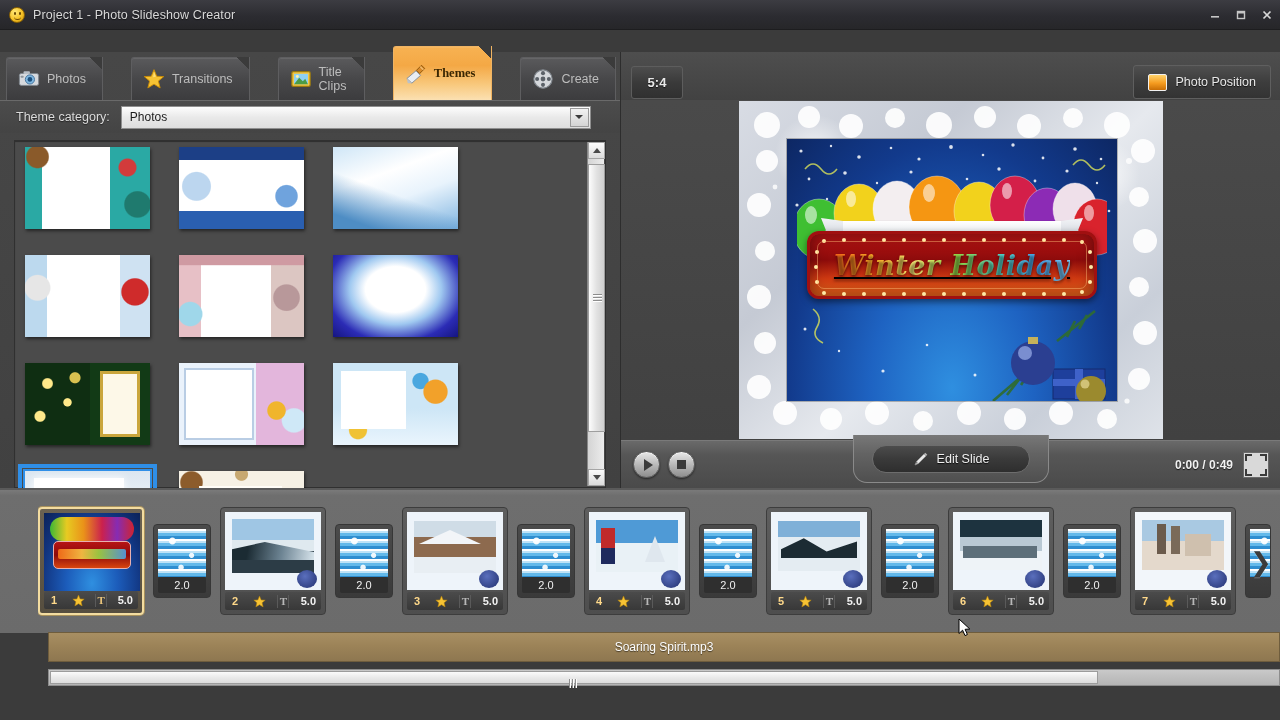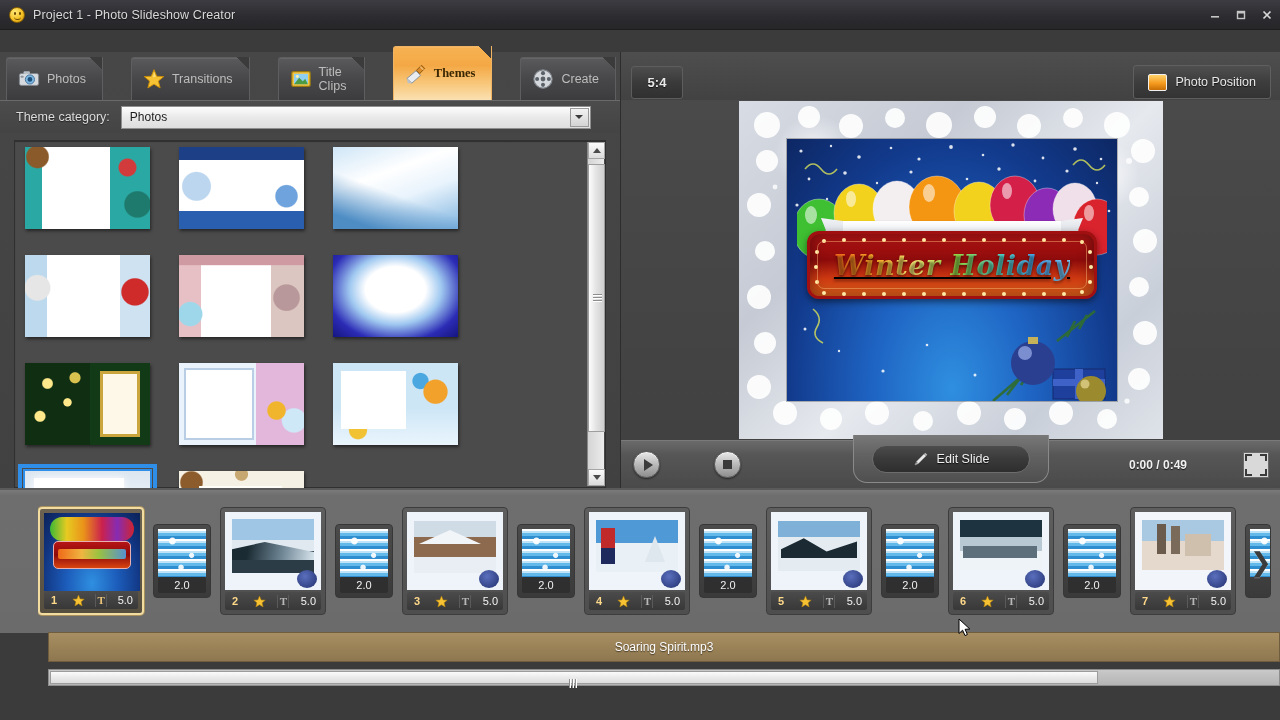--- a/index.html
+++ b/index.html
@@ -263,21 +263,21 @@
     -webkit-background-clip:text; background-clip:text; color:transparent;
     text-shadow:0 2px 3px rgba(0,0,0,.45);
     white-space:nowrap;
   }
   .ornaments { position:absolute; right:0px; bottom:-6px; width:130px; height:110px; }
 
   .pv-ctrl {
     position:absolute; left:0; bottom:0; width:660px; height:48px;
     background:linear-gradient(180deg,#6a6a6a 0%,#565656 30%,#4a4a4a 100%);
     border-top:1px solid #7a7a7a;
-    display:flex; align-items:center; padding:0 12px;gap:46px;
+    display:flex; align-items:center; padding:0 12px;
   }
   .rbtn {
     width:27px; height:27px; border-radius:50%;
     background:linear-gradient(180deg,#e9e9e9 0%,#b9b9b9 50%,#8e8e8e 100%);
     border:1px solid #5f5f5f; display:flex; align-items:center; justify-content:center;
     box-shadow:0 1px 2px rgba(0,0,0,.5), inset 0 1px 0 rgba(255,255,255,.6);
     margin-right:8px;
   }
   .rbtn .play { width:0;height:0;border-left:9px solid #3a3a3a;border-top:6px solid transparent;border-bottom:6px solid transparent; margin-left:3px;}
   .rbtn .stop { width:9px;height:9px;background:#3a3a3a; }
@@ -330,21 +330,21 @@
     background:linear-gradient(180deg,#6b6252,#564e3f);
   }
   .sc-img { width:96px; height:78px; overflow:hidden; position:relative; background:#dfe6ee; }
   .sc-bar {
     position:absolute; left:4px; right:4px; bottom:4px; height:18px;
     display:flex; align-items:center; justify-content:space-between;
     background:linear-gradient(180deg,#4b4b4b,#383838);
     border-radius:2px; padding:0 3px;
   }
   .sc-num { color:#ffd98a; font-size:11px; font-weight:bold; width:14px; text-align:center; }
-  .sc-dur { color:#f2f2f2; font-size:11px; font-weight:normal; padding-right:2px; }
+  .sc-dur { color:#f2f2f2; font-size:11px; font-weight:bold; padding-right:2px; }
   .ico-star { width:13px; height:13px; }
   .ico-T {
     width:12px; height:13px; color:#b8b8b8; font-size:11px; font-weight:bold;
     font-family:"Liberation Serif", serif; display:flex; align-items:center; justify-content:center;
     border-left:1px solid #5a5a5a; border-right:1px solid #5a5a5a;
   }
   .trans-card {
     width:58px; height:74px; flex:0 0 auto; position:relative; margin:0 9px;
     background:linear-gradient(180deg,#4b4b4b,#3a3a3a);
     border:1px solid #373737; border-radius:4px; padding:4px;

